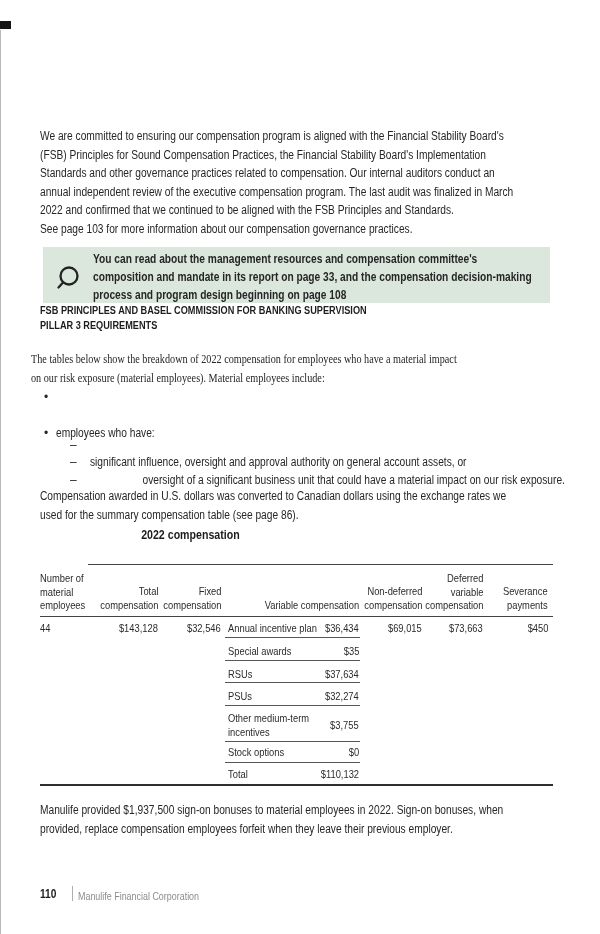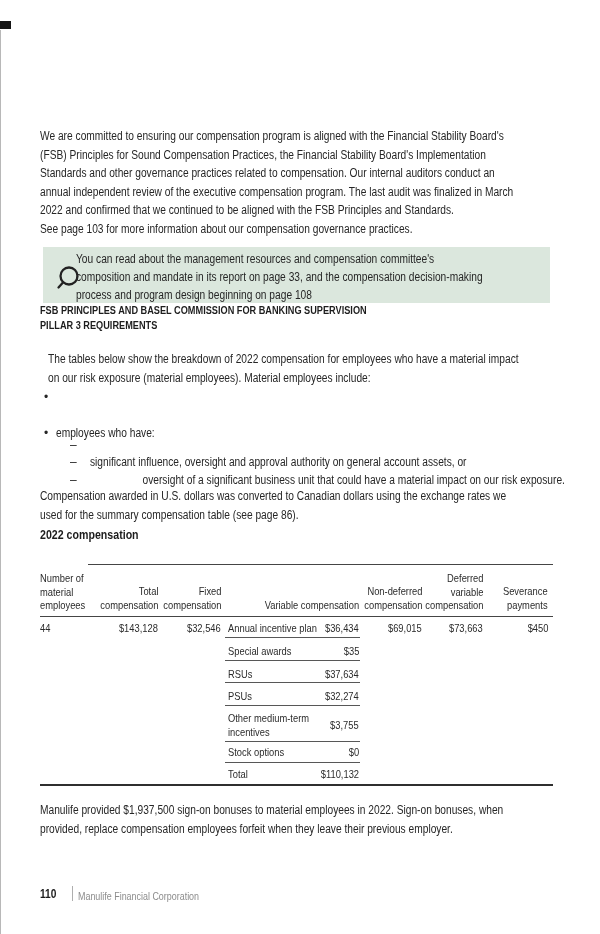--- a/index.html
+++ b/index.html
@@ -41,32 +41,32 @@
 annual independent review of the executive compensation program. The last audit was finalized in March
 2022 and confirmed that we continued to be aligned with the FSB Principles and Standards.
 See page 103 for more information about our compensation governance practices.</div>
   </div>
 
   <div class="callout"></div>
   <svg class="abs" style="left:53px; top:260px;" width="30" height="34" viewBox="0 0 30 34">
     <circle cx="16" cy="16" r="8.5" fill="none" stroke="#222222" stroke-width="2.3"></circle>
     <line x1="10.2" y1="22.3" x2="5.5" y2="27.5" stroke="#222222" stroke-width="2.3" stroke-linecap="round"></line>
   </svg>
-  <div class="abs" style="left:76px; top:250px; width:450px;">
+  <div class="abs" style="left:93px; top:250px; width:450px;font-weight:bold;">
     <div class="tx body-text" style="width:118%; line-height:18px;">You can read about the management resources and compensation committee's
 composition and mandate in its report on page 33, and the compensation decision-making
 process and program design beginning on page 108</div>
   </div>
 
   <div class="abs" style="left:40px; top:303px; width:540px;">
     <div class="tx sec-head" style="width:118%;">FSB PRINCIPLES AND BASEL COMMISSION FOR BANKING SUPERVISION
 PILLAR 3 REQUIREMENTS</div>
   </div>
 
-  <div class="abs" style="left:48px; top:350px; width:540px;">
+  <div class="abs" style="left:31px; top:350px; width:540px;font-family:Liberation Serif, serif;">
     <div class="tx body-text" style="width:118%;">The tables below show the breakdown of 2022 compensation for employees who have a material impact
 on our risk exposure (material employees). Material employees include:</div>
   </div>
 
   <div class="abs marker" style="left:44px; top:388px;">•</div>
 
   <div class="abs marker" style="left:44px; top:424px;">•</div>
   <div class="abs" style="left:56px; top:424px; width:520px;">
     <div class="tx body-text" style="width:118%;">employees who have:</div>
   </div>
@@ -79,21 +79,21 @@
   <div class="abs marker" style="left:70px; top:471px;">–</div>
   <div class="abs" style="left:108px; top:471px; width:490px;text-align:center;">
     <div class="tx body-text" style="width:118%;">oversight of a significant business unit that could have a material impact on our risk exposure.</div>
   </div>
 
   <div class="abs" style="left:40px; top:487px; width:540px;">
     <div class="tx body-text" style="width:118%;">Compensation awarded in U.S. dollars was converted to Canadian dollars using the exchange rates we
 used for the summary compensation table (see page 86).</div>
   </div>
 
-  <div class="abs" style="left:40px; top:528px; width:300px;">
+  <div class="abs" style="left:40px; top:528px; width:300px;text-align:center;">
     <div class="tx bold-sub" style="width:118%;">2022 compensation</div>
   </div>
 
   <div class="rule" style="left:88px; top:564px; width:465px;"></div>
 
   <div class="abs tx tbl" style="left:40px; top:572px;">Number of
 material
 employees</div>
   <div class="abs txr tbl" style="right:442px; top:585px;">Total
 compensation</div>

